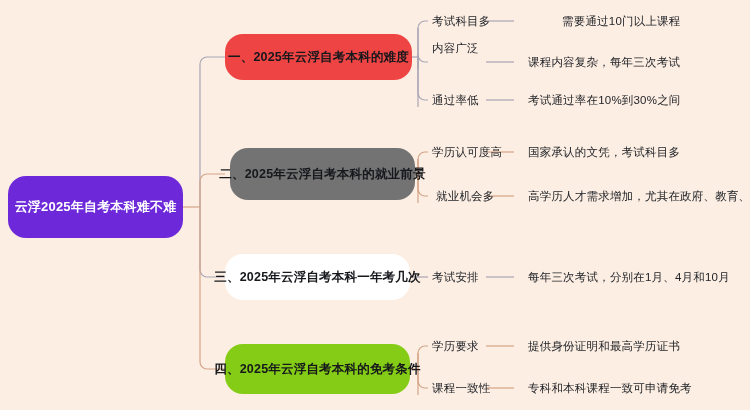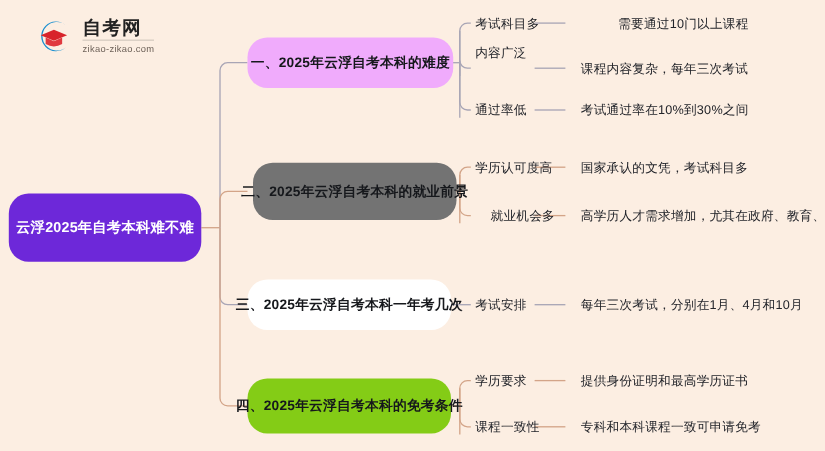--- a/index.html
+++ b/index.html
@@ -112,33 +112,20 @@
     color: #22242a;
     justify-content: flex-start;
     letter-spacing: 0.2px;
   }
 </style>
 </head>
 <body>
 
 <div id="canvas">
 
-  <div class="logo">
-    <div class="logo-mark">
-      <svg width="38" height="38" viewBox="0 0 38 38">
-        <path d="M30 9 A13 13 0 1 0 30 29 A13.5 13.5 0 1 1 30 9 Z" fill="#1a8fd0"></path>
-        <path d="M19 13 L31 18 L19 23 L7 18 Z" fill="#d8232a"></path>
-        <path d="M11.5 20.2 L11.5 26 Q19 30.5 26.5 26 L26.5 20.2 L19 23.6 Z" fill="#e0393f"></path>
-      </svg>
-    </div>
-    <div class="logo-text">
-      <div class="logo-title">自考网</div>
-      <div class="logo-url">zikao-zikao.com</div>
-    </div>
-  </div>
 
   <svg id="links">
       <path d="M 183 207 H 200" fill="none" stroke="#d3a488" stroke-width="1.2"></path>
       <path d="M 200 207 V 64 A 7 7 0 0 1 207 57 H 225" fill="none" stroke="#a8a5b5" stroke-width="1.2"></path>
       <path d="M 410 57 H 418" fill="none" stroke="#a8a5b5" stroke-width="1.2"></path>
       <path d="M 418 57 V 28" fill="none" stroke="#a8a5b5" stroke-width="1.2"></path>
       <path d="M 418 57 V 28 A 7 7 0 0 1 425 21 H 428" fill="none" stroke="#a8a5b5" stroke-width="1.2"></path>
       <path d="M 486 21 H 514" fill="none" stroke="#a8a5b5" stroke-width="1.2"></path>
       <path d="M 418 57 V 69" fill="none" stroke="#a8a5b5" stroke-width="1.2"></path>
       <path d="M 418 57 V 55 A 7 7 0 0 0 425 62 H 428" fill="none" stroke="#a8a5b5" stroke-width="1.2"></path>
@@ -163,31 +150,31 @@
       <path d="M 418 369 V 353" fill="none" stroke="#d3a488" stroke-width="1.2"></path>
       <path d="M 418 369 V 353 A 7 7 0 0 1 425 346 H 428" fill="none" stroke="#d3a488" stroke-width="1.2"></path>
       <path d="M 486 346 H 514" fill="none" stroke="#d3a488" stroke-width="1.2"></path>
       <path d="M 418 369 V 395" fill="none" stroke="#d3a488" stroke-width="1.2"></path>
       <path d="M 418 369 V 381 A 7 7 0 0 0 425 388 H 428" fill="none" stroke="#d3a488" stroke-width="1.2"></path>
       <path d="M 486 388 H 514" fill="none" stroke="#d3a488" stroke-width="1.2"></path>
     </svg>
 
   <div id="nodes">
       <div class="node root-node" style="left: 8px; top: 176px; width: 175px; height: 62px;">云浮2025年自考本科难不难</div>
-      <div class="node branch-node branch-purple" style="left: 225px; top: 34px; width: 187px; height: 46px; background: #f0abfc;">一、2025年云浮自考本科的难度</div>
+      <div class="node branch-node branch-purple" style="left: 225px; top: 34px; width: 187px; height: 46px; background: #ef4444;">一、2025年云浮自考本科的难度</div>
       <div class="node leaf-key" style="left: 432px; top: 12px; height: 18px;">考试科目多</div>
       <div class="node leaf-val" style="left: 528px; top: 12px; height: 18px; margin-left: 34px;">需要通过10门以上课程</div>
       <div class="node leaf-key" style="left: 432px; top: 39px; height: 18px;">内容广泛</div>
       <div class="node leaf-val" style="left: 528px; top: 53px; height: 18px;">课程内容复杂，每年三次考试</div>
       <div class="node leaf-key" style="left: 432px; top: 91px; height: 18px;">通过率低</div>
       <div class="node leaf-val" style="left: 528px; top: 91px; height: 18px;">考试通过率在10%到30%之间</div>
       <div class="node branch-node branch-tan" style="left: 230px; top: 148px; width: 185px; height: 52px; background: #737373;">二、2025年云浮自考本科的就业前景</div>
       <div class="node leaf-key" style="left: 432px; top: 143px; height: 18px;">学历认可度高</div>
       <div class="node leaf-val" style="left: 528px; top: 143px; height: 18px;">国家承认的文凭，考试科目多</div>
-      <div class="node leaf-key" style="left: 446px; top: 187px; height: 18px;">就业机会多</div>
+      <div class="node leaf-key" style="left: 436px; top: 187px; height: 18px;">就业机会多</div>
       <div class="node leaf-val" style="left: 528px; top: 187px; height: 18px;">高学历人才需求增加，尤其在政府、教育、金融领域</div>
       <div class="node branch-node branch-purple" style="left: 225px; top: 254px; width: 185px; height: 46px; background: #ffffff;">三、2025年云浮自考本科一年考几次</div>
       <div class="node leaf-key" style="left: 432px; top: 268px; height: 18px;">考试安排</div>
       <div class="node leaf-val" style="left: 528px; top: 268px; height: 18px;">每年三次考试，分别在1月、4月和10月</div>
       <div class="node branch-node branch-tan" style="left: 225px; top: 344px; width: 185px; height: 50px; background: #84cc16;">四、2025年云浮自考本科的免考条件</div>
       <div class="node leaf-key" style="left: 432px; top: 337px; height: 18px;">学历要求</div>
       <div class="node leaf-val" style="left: 528px; top: 337px; height: 18px;">提供身份证明和最高学历证书</div>
       <div class="node leaf-key" style="left: 432px; top: 379px; height: 18px;">课程一致性</div>
       <div class="node leaf-val" style="left: 528px; top: 379px; height: 18px;">专科和本科课程一致可申请免考</div>
     </div>

